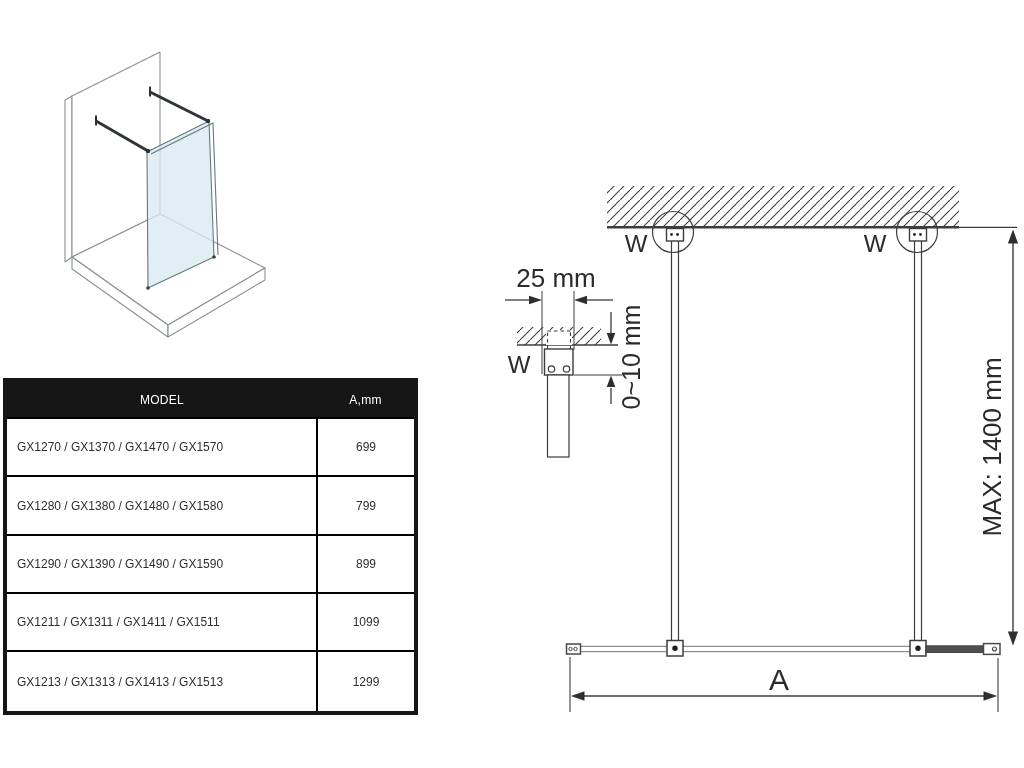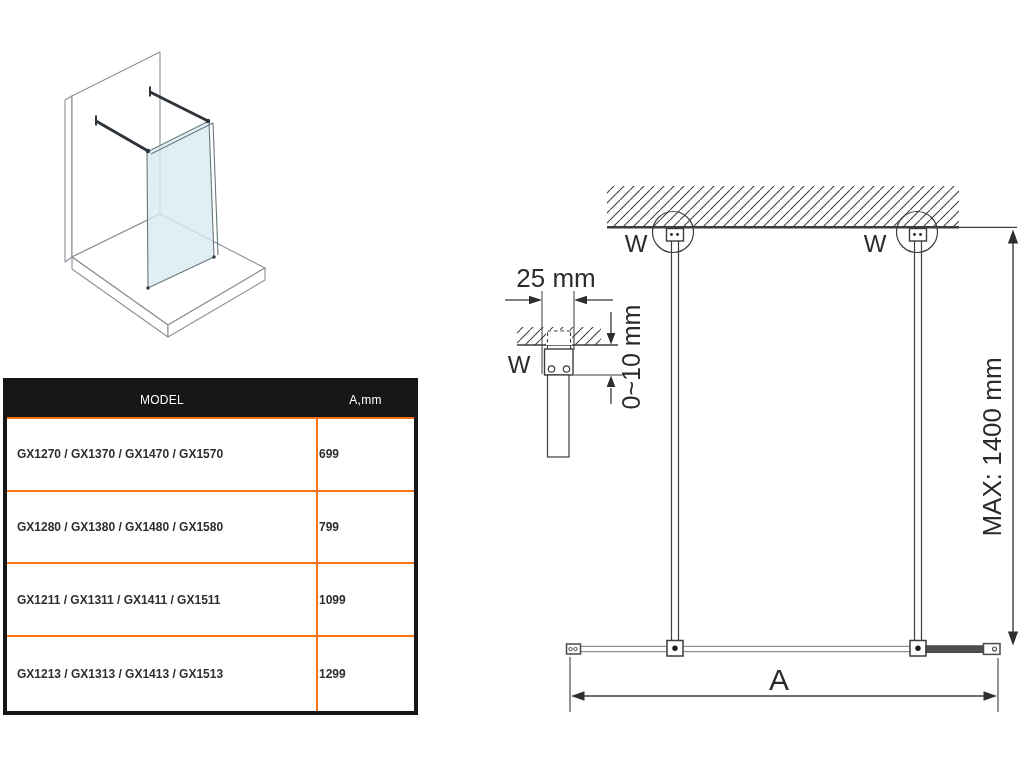--- a/index.html
+++ b/index.html
@@ -7,23 +7,23 @@
           font-family:"Liberation Sans",sans-serif;}
   svg.drawing{position:absolute;left:0;top:0;}
   svg text{font-family:"Liberation Sans",sans-serif;fill:#2b2b2b;}
 
   
   .spec-table{position:absolute;left:3px;top:378px;width:415px;height:337px;}
   .spec-table table{width:100%;height:100%;border-collapse:collapse;table-layout:fixed;
                     border:4px solid #161616;font-size:12px;color:#2e2e2e;}
   .spec-table th{background:#161616;color:#ffffff;font-weight:normal;height:33px;
                  text-align:center;letter-spacing:.3px;}
-  .spec-table td{border:2px solid #f97316;font-weight:bold;}
+  .spec-table td{border:2px solid #000000;}
   .spec-table td.model{text-align:left;padding-left:10px;}
-  .spec-table td.amm{text-align:left;}
+  .spec-table td.amm{text-align:center;}
   .spec-table col.c1{width:312px;}
   .spec-table col.c2{width:99px;}
 </style>
 </head>
 <body>
 
 <div class="canvas">
 
   <svg class="drawing" width="1024" height="768" viewBox="0 0 1024 768">
     <defs>
@@ -164,20 +164,24 @@
       <tbody>
         <tr>
           <td class="model">GX1270 / GX1370 / GX1470 / GX1570</td>
           <td class="amm">699</td>
         </tr>
         <tr>
           <td class="model">GX1280 / GX1380 / GX1480 / GX1580</td>
           <td class="amm">799</td>
         </tr>
         <tr>
+          <td class="model">GX1290 / GX1390 / GX1490 / GX1590</td>
+          <td class="amm">899</td>
+        </tr>
+        <tr>
           <td class="model">GX1211 / GX1311 / GX1411 / GX1511</td>
           <td class="amm">1099</td>
         </tr>
         <tr>
           <td class="model">GX1213 / GX1313 / GX1413 / GX1513</td>
           <td class="amm">1299</td>
         </tr>
       </tbody>
     </table>
   </div>

